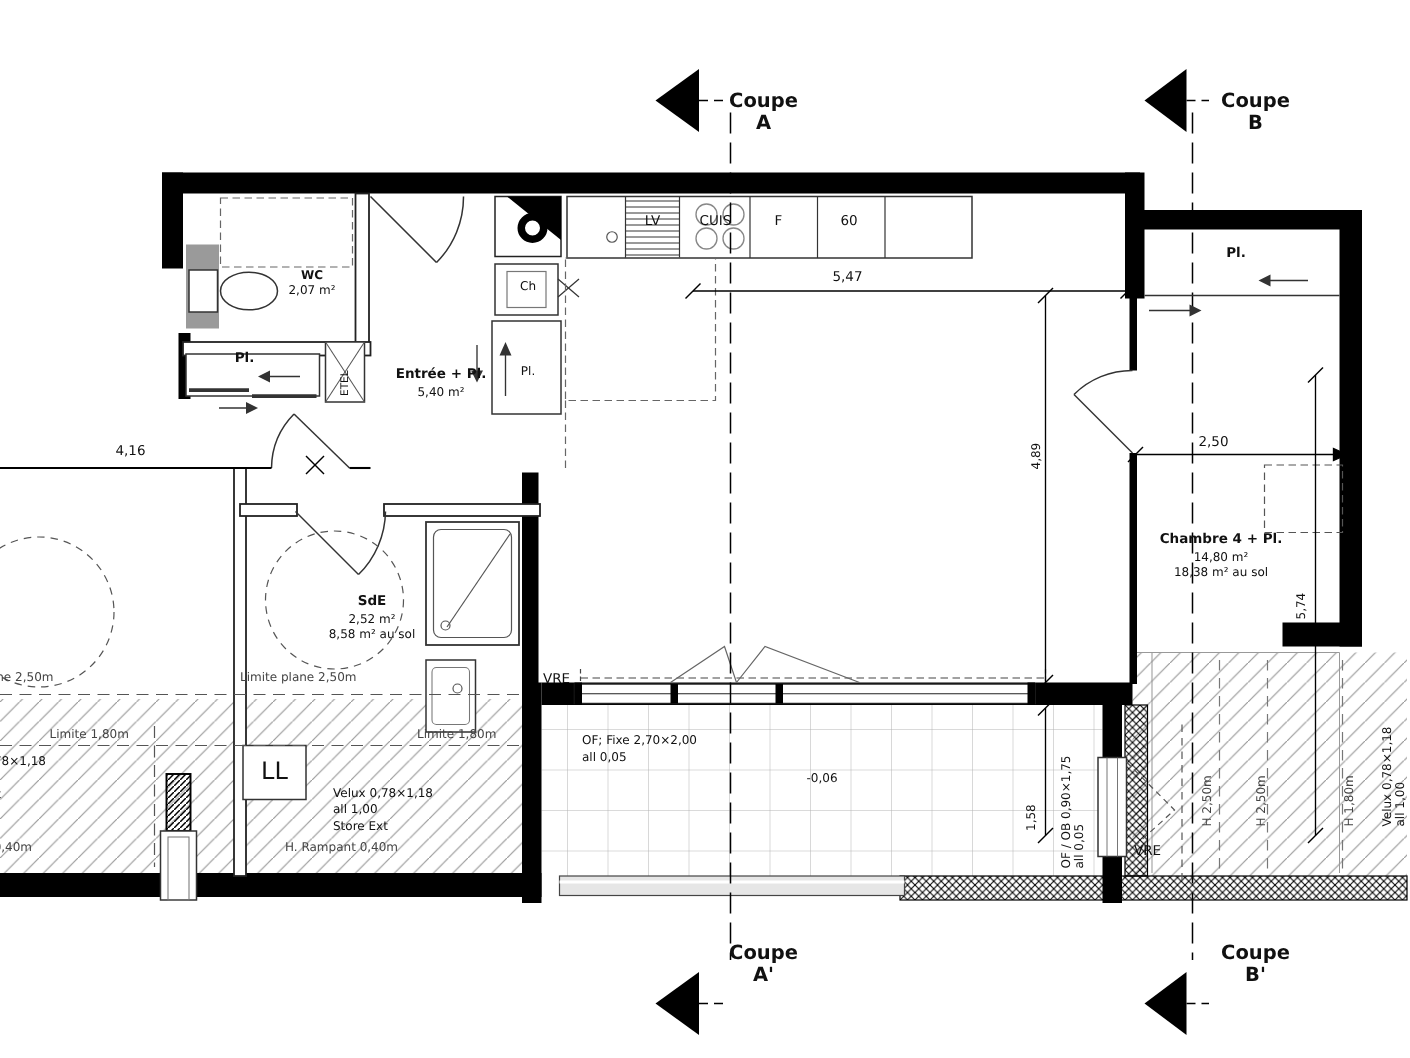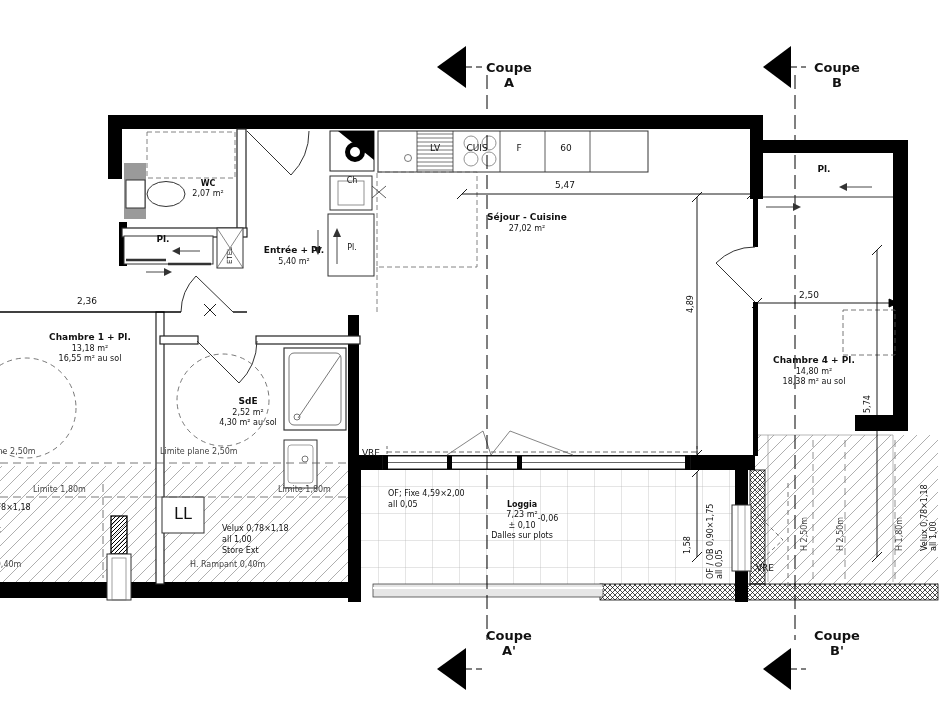--- a/index.html
+++ b/index.html
@@ -276,67 +276,52 @@
 </div>
 <div class="lbl f13 b" style="left:802px;top:629px;width:70px">
   <div>Coupe</div>
   <div>B'</div>
 </div>
 
 <div class="lbl" style="left:168px;top:179px;width:80px">
   <div class="b">WC</div>
   <div>2,07 m²</div>
 </div>
-<div class="lbl" style="left:462px;top:212px;width:130px">
-  <div class="b f9">Séjour - Cuisine</div>
-  <div>27,02 m²</div>
-</div>
 <div class="lbl" style="left:238px;top:245px;width:112px">
   <div class="b f9">Entrée + Pl.</div>
   <div>5,40 m²</div>
 </div>
-<div class="lbl" style="left:10px;top:332px;width:160px">
-  <div class="b f9">Chambre 1 + Pl.</div>
-  <div>13,18 m²</div>
-  <div>16,55 m² au sol</div>
-</div>
 <div class="lbl" style="left:188px;top:396px;width:120px">
   <div class="b f9">SdE</div>
   <div>2,52 m²</div>
-  <div>4,30 m² au sol</div>
+  <div>8,58 m² au sol</div>
 </div>
 <div class="lbl" style="left:743px;top:355px;width:142px">
   <div class="b f9">Chambre 4 + Pl.</div>
   <div>14,80 m²</div>
   <div>18,38 m² au sol</div>
 </div>
-<div class="lbl" style="left:462px;top:500px;width:120px">
-  <div class="b">Loggia</div>
-  <div>7,23 m²</div>
-  <div>± 0,10</div>
-  <div>Dalles sur plots</div>
-</div>
 <div class="lbl" style="left:533px;top:514px;width:30px">
   <div>-0,06</div>
 </div>
 
 <div class="lbl f9" style="left:425px;top:143px;width:20px">LV</div>
 <div class="lbl f9" style="left:459px;top:143px;width:36px">CUIS</div>
 <div class="lbl f9" style="left:511px;top:143px;width:16px">F</div>
 <div class="lbl f9" style="left:555px;top:143px;width:22px">60</div>
-<div class="lbl" style="left:343px;top:176px;width:18px">Ch</div>
+<div class="lbl" style="left:343px;top:186px;width:18px">Ch</div>
 
 <div class="lbl f9 b" style="left:150px;top:234px;width:26px">Pl.</div>
 <div class="lbl" style="left:342px;top:243px;width:20px">Pl.</div>
 <div class="lbl f9 b" style="left:812px;top:164px;width:24px">Pl.</div>
 <span class="rot" style="left:226px;top:264px;font-size:7px">ETEL</span>
 <div class="lbl f10" style="left:164px;top:504px;width:38px">LL</div>
 
 <div class="lbl f9" style="left:544px;top:180px;width:42px">5,47</div>
-<div class="lbl f9" style="left:66px;top:296px;width:42px">2,36</div>
+<div class="lbl f9" style="left:66px;top:296px;width:42px">4,16</div>
 <span class="rot f9" style="left:686px;top:313px">4,89</span>
 <div class="lbl f9" style="left:788px;top:290px;width:42px">2,50</div>
 <span class="rot f9" style="left:863px;top:413px">5,74</span>
 <span class="rot f9" style="left:683px;top:554px">1,58</span>
 
 <div class="lbl gr la" style="left:160px;top:447px">Limite plane 2,50m</div>
 <div class="lbl gr la" style="left:-42px;top:447px">Limite plane 2,50m</div>
 <div class="lbl gr la" style="left:33px;top:485px">Limite 1,80m</div>
 <div class="lbl gr la" style="left:278px;top:485px">Limite 1,80m</div>
 
@@ -350,21 +335,21 @@
   <div>all 1,00</div>
   <div>Store Ext</div>
 </div>
 <div class="lbl gr la" style="left:-54px;top:560px">H. Rampant 0,40m</div>
 <div class="lbl gr la" style="left:190px;top:560px">H. Rampant 0,40m</div>
 
 <div class="lbl f9" style="left:356px;top:448px;width:30px">VRE</div>
 <div class="lbl f9" style="left:748px;top:563px;width:34px">VRE</div>
 
 <div class="lbl la" style="left:388px;top:489px;line-height:1.35">
-  <div>OF; Fixe 4,59×2,00</div>
+  <div>OF; Fixe 2,70×2,00</div>
   <div>all 0,05</div>
 </div>
 <span class="rot" style="left:706px;top:579px">
   <div>OF / OB 0,90×1,75</div>
   <div>all 0,05</div>
 </span>
 
 <span class="rot gr" style="left:800px;top:551px">H 2,50m</span>
 <span class="rot gr" style="left:836px;top:551px">H 2,50m</span>
 <span class="rot gr" style="left:895px;top:551px">H 1,80m</span>

